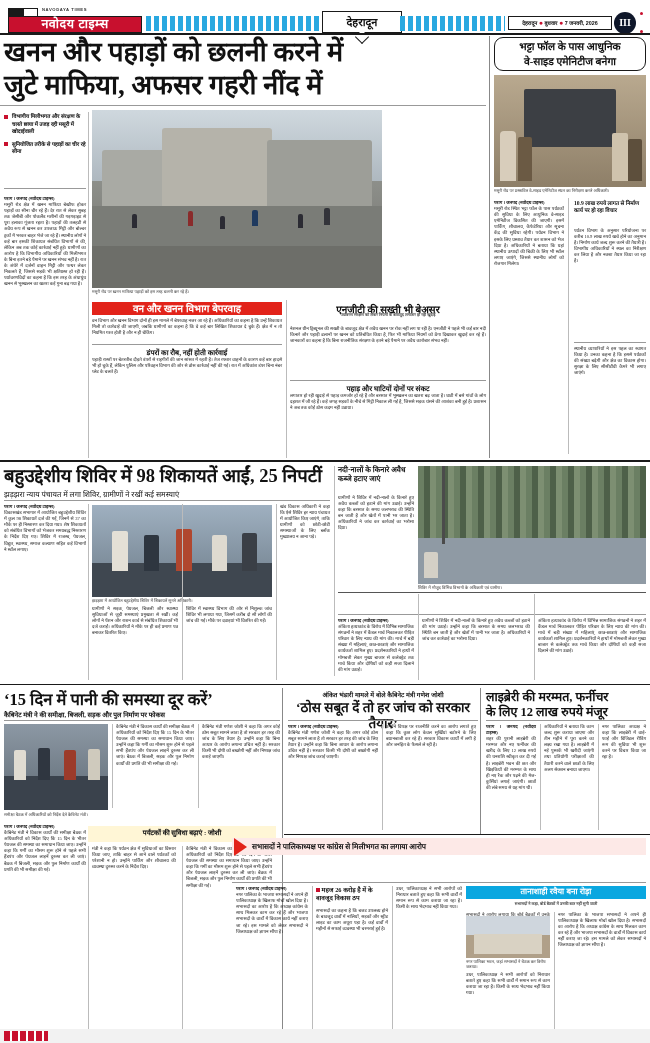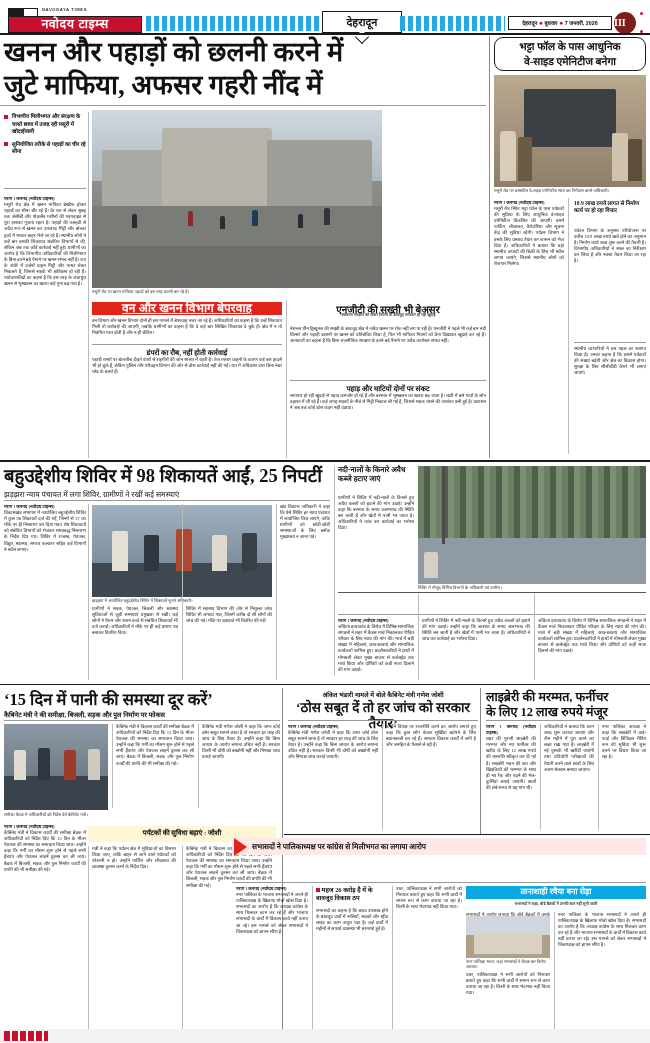--- a/index.html
+++ b/index.html
@@ -28,21 +28,21 @@
   .city-tab{position:absolute;left:322px;top:5px;width:80px;height:22px;background:#fff;
     border:1.2px solid #1a1a1a;box-sizing:border-box;}
   .city-tab span{display:block;text-align:center;font-size:11px;line-height:20px;font-weight:700;}
   .city-tab:after{content:"";position:absolute;left:34px;top:20px;width:9px;height:9px;background:#fff;
     border-right:1.2px solid #1a1a1a;border-bottom:1.2px solid #1a1a1a;transform:rotate(45deg);}
   .dateline{position:absolute;left:508px;top:10px;width:104px;height:14px;border:1px solid #1a1a1a;
     box-sizing:border-box;font-size:5.4px;line-height:12px;text-align:center;white-space:nowrap;
     font-family:"Liberation Sans",sans-serif;font-weight:700;}
   .dateline .dot{color:#c8102e;font-size:7px;}
   .pagenum{position:absolute;left:614px;top:6px;width:22px;height:22px;border-radius:50%;
-    background:#7f1d1d;color:#fff;font-weight:700;font-size:10px;line-height:22px;text-align:left;}
+    background:#0f172a;color:#fff;font-weight:700;font-size:10px;line-height:22px;text-align:center;}
   .pn-tick{position:absolute;background:#c8102e;width:3px;height:3px;border-radius:50%;}
 
   .rule{position:absolute;background:#1a1a1a;}
   .rule.thin{height:1px;background:#555;}
   .rule.hair{height:1px;background:#999;}
   .hl1{position:absolute;left:4px;top:36px;width:482px;font-size:27px;line-height:33px;font-weight:700;}
   .hl1 .l2{display:block;}
   .bullets{position:absolute;left:4px;top:113px;width:82px;}
   .bullets .bi{position:relative;padding-left:8px;font-size:5.4px;line-height:7.6px;
     font-weight:700;margin-bottom:5px;font-family:"Liberation Sans",sans-serif;}
@@ -163,21 +163,21 @@
   </div>
   <div class="capline" style="left:92px;top:289px;width:290px;">मसूरी रोड पर खनन माफिया पहाड़ों को इस तरह छलनी कर रहे हैं।</div>
 
   <div class="body-col" style="left:4px;top:196px;width:82px;height:262px;">
     <span class="byline">पराग । जनपद (नवोदय टाइम्स)</span><br>
     <span>मसूरी रोड क्षेत्र में खनन माफिया बेखौफ होकर पहाड़ों का सीना चीर रहे हैं। देर रात से लेकर सुबह तक जेसीबी और पोकलैंड मशीनों की गड़गड़ाहट से पूरा इलाका गूंजता रहता है। पहाड़ों की तलहटी से अवैध रूप से खनन कर उपजाऊ मिट्टी और बोल्डर ट्रकों में भरकर बाहर भेजे जा रहे हैं। स्थानीय लोगों ने कई बार इसकी शिकायत संबंधित विभागों से की, लेकिन अब तक कोई कार्रवाई नहीं हुई। ग्रामीणों का आरोप है कि विभागीय अधिकारियों की मिलीभगत के बिना इतने बड़े पैमाने पर खनन संभव नहीं है। रात के अंधेरे में दर्जनों वाहन मिट्टी और पत्थर लेकर निकलते हैं, जिससे सड़कें भी क्षतिग्रस्त हो रही हैं। पर्यावरणविदों का कहना है कि इस तरह के अंधाधुंध खनन से भूस्खलन का खतरा कई गुना बढ़ गया है।</span>
   </div>
   <div class="vline" style="left:88px;top:112px;height:346px;"></div>
 
   <div class="redbar" style="left:92px;top:302px;width:190px;height:13px;">
-    <span style="font-size:12px;line-height:13px;text-decoration:underline;">वन और खनन विभाग बेपरवाह</span>
+    <span style="font-size:10px;line-height:13px;">वन और खनन विभाग बेपरवाह</span>
   </div>
   <div class="body-col" style="left:92px;top:318px;width:190px;height:24px;">वन विभाग और खनन विभाग दोनों ही इस मामले में बेपरवाह नजर आ रहे हैं। अधिकारियों का कहना है कि उन्हें शिकायत मिली तो कार्रवाई की जाएगी, जबकि ग्रामीणों का कहना है कि वे कई बार लिखित शिकायत दे चुके हैं। क्षेत्र में न तो नियमित गश्त होती है और न ही चेकिंग।</div>
   <div class="rule hair" style="left:92px;top:344px;width:190px;"></div>
 
   <div class="boxhead" style="position:absolute;left:92px;top:347px;width:190px;font-size:7.2px;">डंपरों का रौब, नहीं होती कार्रवाई</div>
   <div class="body-col" style="left:92px;top:357px;width:190px;height:100px;">पहाड़ी रास्तों पर बेतरतीब दौड़ते डंपरों से राहगीरों की जान सांसत में रहती है। तेज रफ्तार वाहनों के कारण कई बार हादसे भी हो चुके हैं, लेकिन पुलिस और परिवहन विभाग की ओर से ठोस कार्रवाई नहीं की गई। रात में अधिकांश डंपर बिना नंबर प्लेट के चलते हैं।</div>
 
   <div class="vline" style="left:286px;top:300px;height:158px;"></div>
 
   <div class="boxhead" style="position:absolute;left:290px;top:302px;width:196px;font-size:10px;">एनजीटी की सख्ती भी बेअसर</div>

